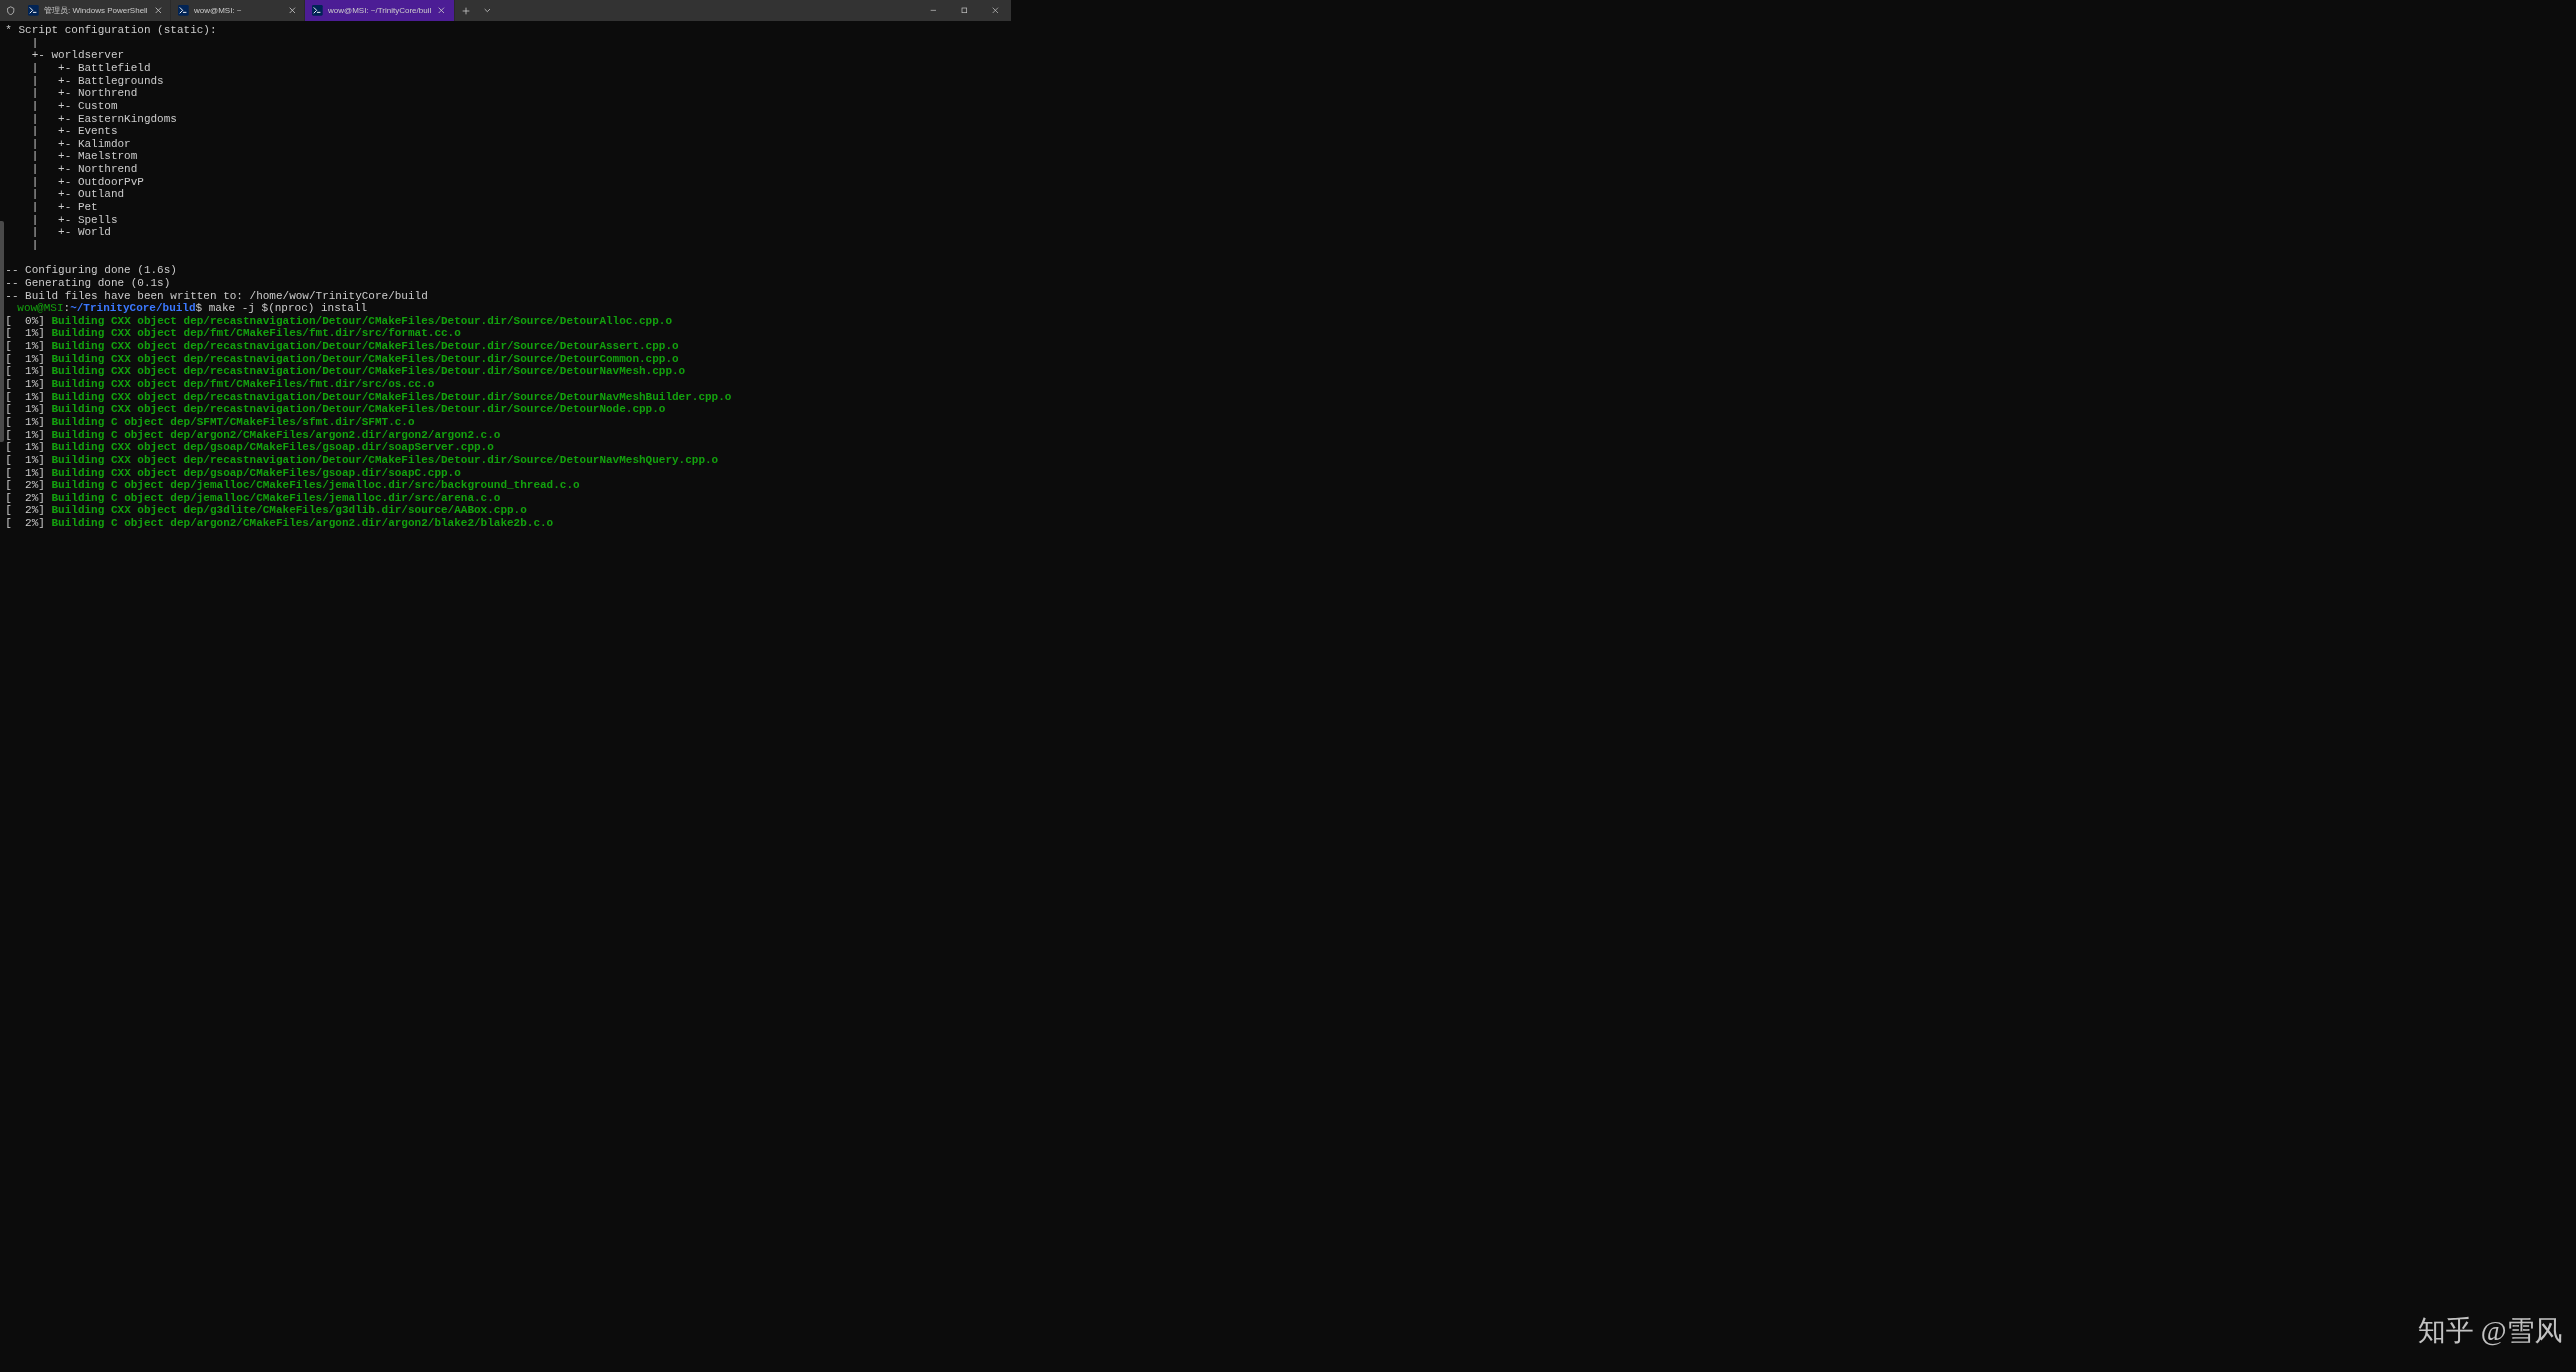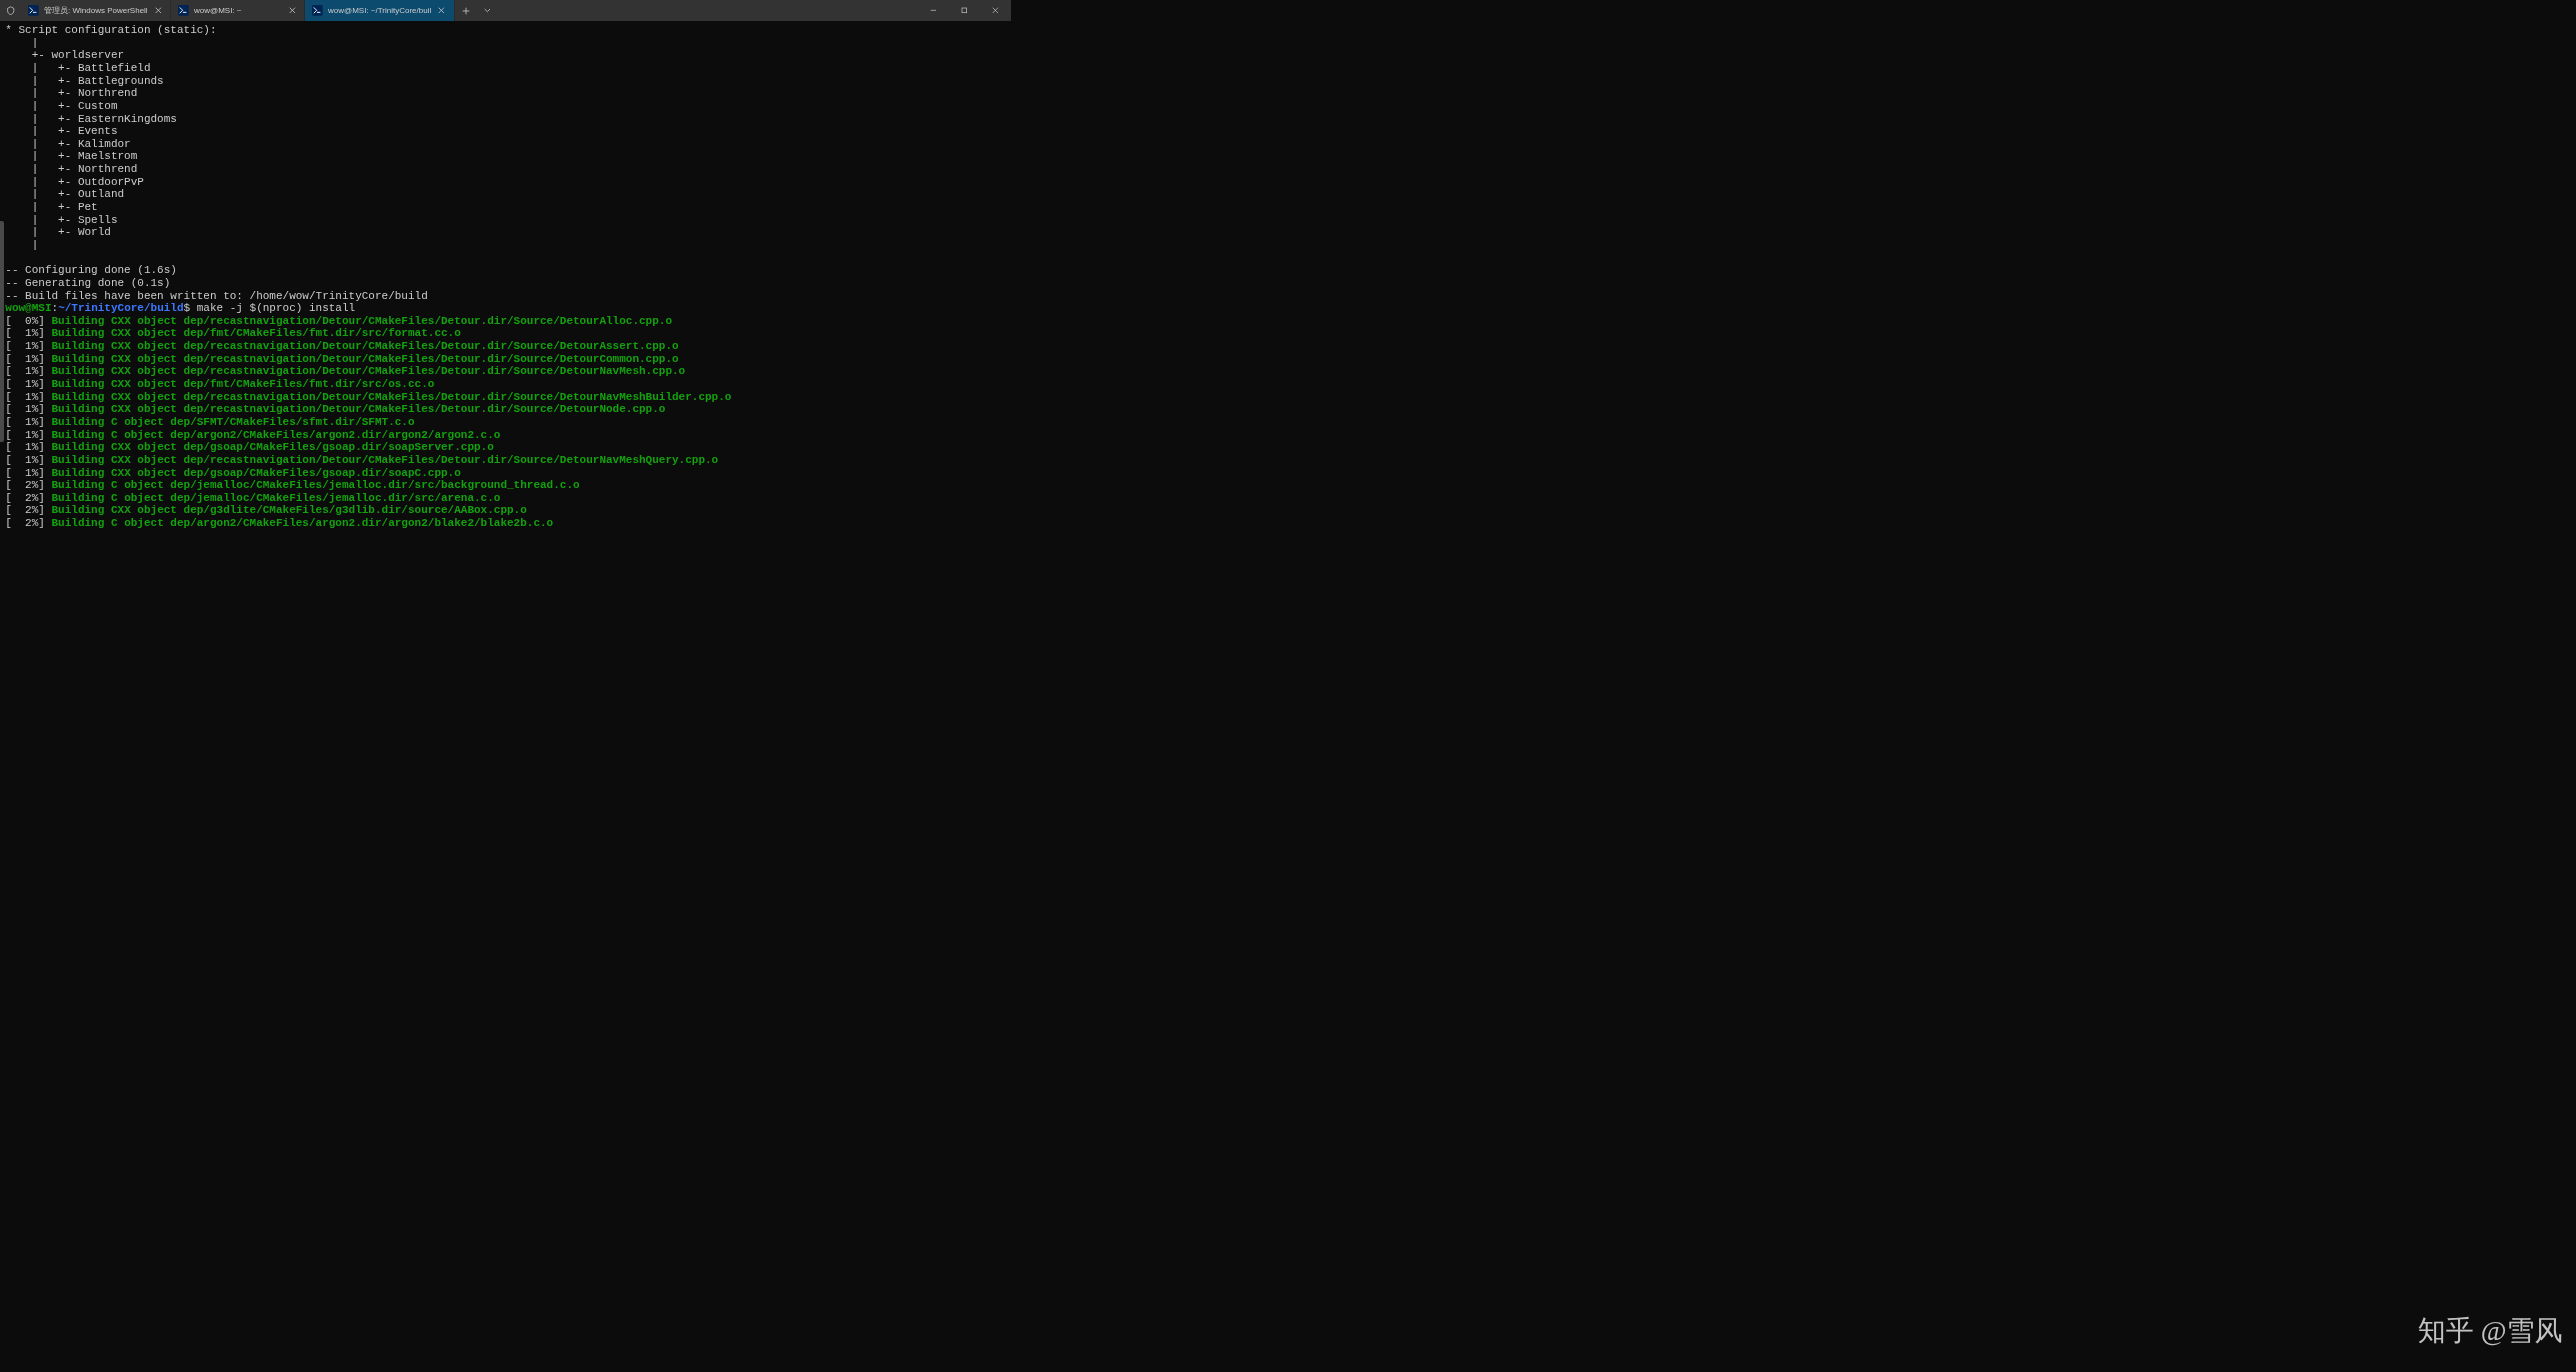--- a/index.html
+++ b/index.html
@@ -41,21 +41,21 @@
   min-width: 134px;
   max-width: 160px;
   color: #cccccc;
   font-family: "Segoe UI", sans-serif;
   font-size: 8px;
   cursor: pointer;
   background: #333333;
   border-right: 0.7px solid #2a2a2a;
 }
 .tab.active {
-  background: #0c4a6e;
+  background: #4c1d95;
 }
 .tab-icon {
   width: 10.7px;
   height: 10.7px;
   flex: 0 0 10.7px;
   display: flex;
   align-items: center;
   justify-content: center;
 }
 .tab-title {
@@ -100,21 +100,21 @@
 }
 .terminal {
   padding: 2.7px 5.3px 5.3px 5.3px;
   white-space: pre;
   line-height: 1.15;
   font-size: 11px;
   letter-spacing: 0;
 }
 .green { color: #13a10e; font-weight: bold; }
 .white { color: #cccccc; margin-top: 28px; }
-.prompt-user { color: #13a10e; font-weight: bold; }
+.prompt-user { color: #13a10e; font-weight: normal; padding-left: 12px; }
 .prompt-path { color: #3b78ff; font-weight: bold; }
 .watermark {
   position: fixed;
   right: 13.4px;
   bottom: 22px;
   color: rgba(255,255,255,0.75);
   font-family: Liberation Serif, serif;
   font-size: 28px;
   pointer-events: none;
 }

